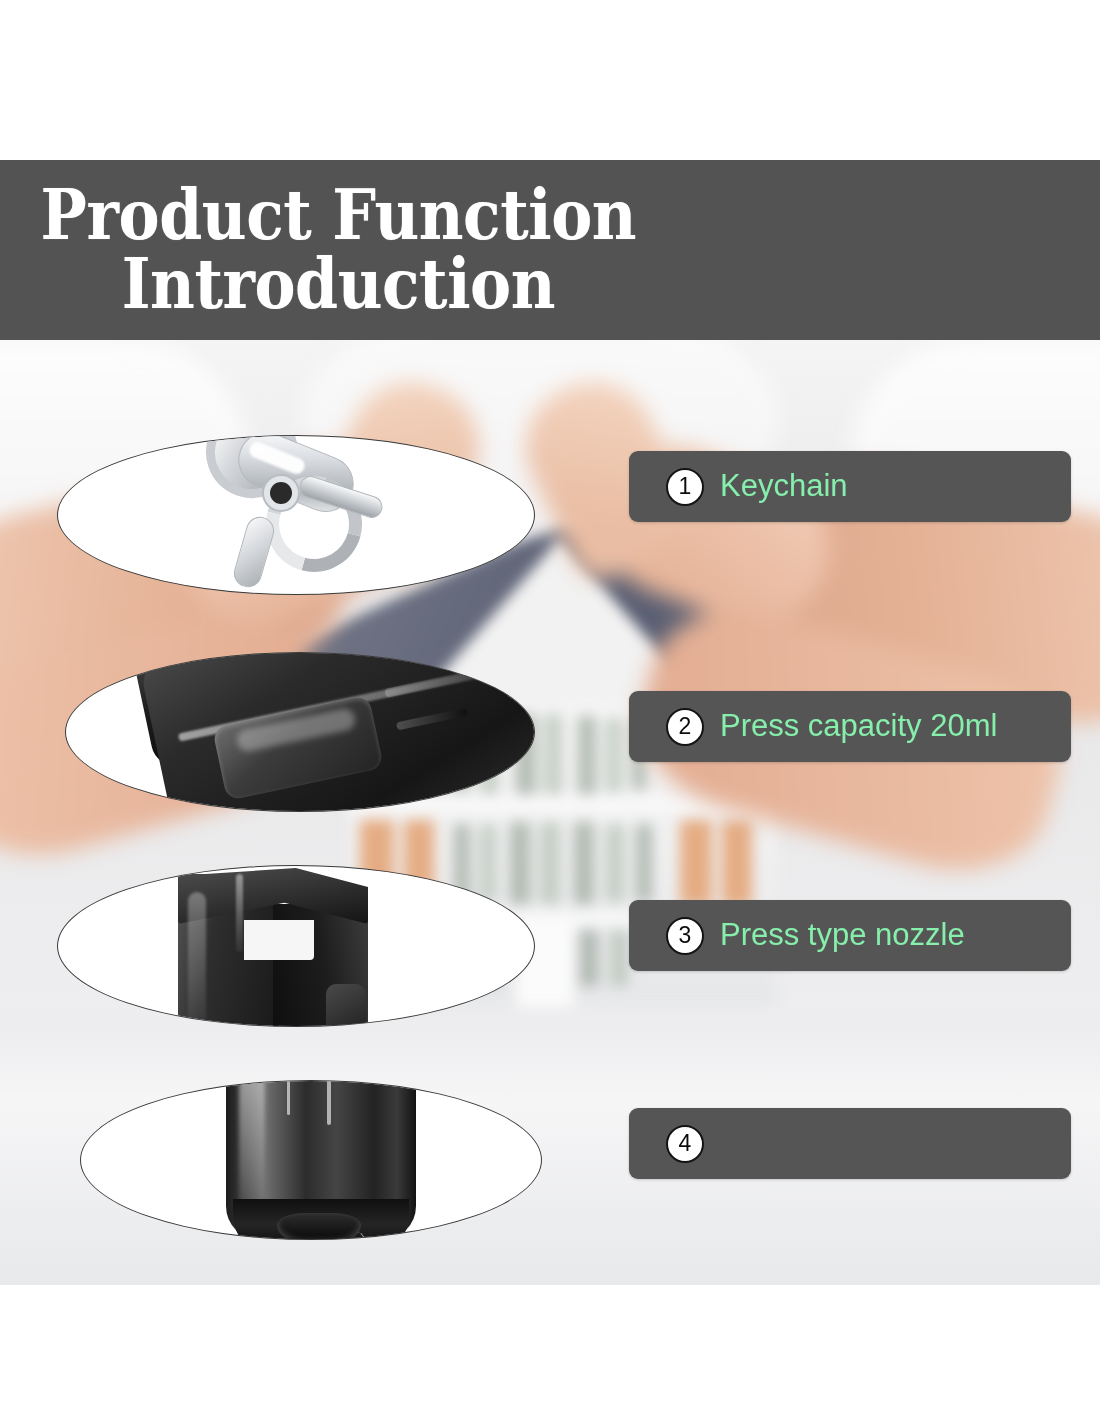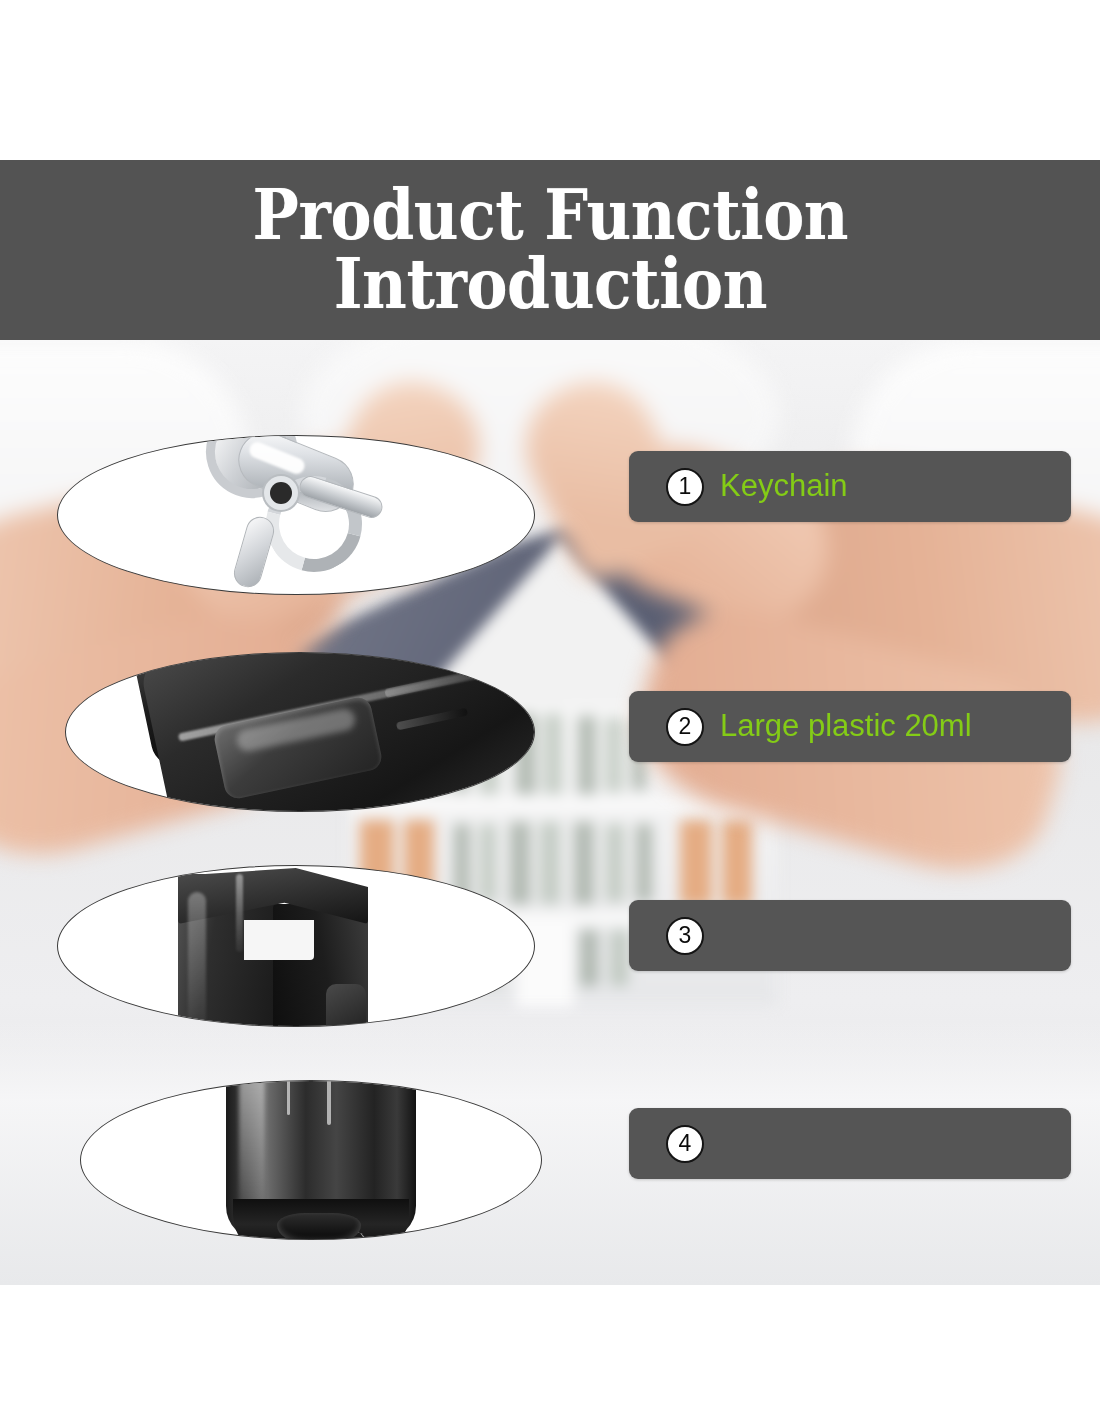--- a/index.html
+++ b/index.html
@@ -17,21 +17,20 @@
   }
 
   
   .header-band {
     position:absolute;
     left:0; top:160px;
     width:1100px; height:180px;
     background:#535353;
     display:flex;
     align-items:center;
-    justify-content:center;
   }
   .header-title {
     font-family:"DejaVu Serif", serif;
     font-weight:bold;
     color:#ffffff;
     font-size:70px;
     line-height:0.98;
     text-align:center;
     letter-spacing:-0.5px;
     transform:scaleX(0.88);
@@ -391,21 +390,21 @@
     color:#0c0c0c;
     font-size:23px;
     line-height:1;
     display:flex;
     align-items:center;
     justify-content:center;
     font-family:"Liberation Sans", sans-serif;
   }
   .feat-label {
     margin-left:16px;
-    color:#84cc16;
+    color:#86efac;
     font-size:31px;
     line-height:1.05;
     white-space:nowrap;
     font-family:"Liberation Sans", sans-serif;
   }
 </style>
 </head>
 <body>
 
 <div id="page">
@@ -523,25 +522,26 @@
       </div>
     </div>
 
     <div class="feat" style="top:111px;">
       <div class="feat-num">1</div>
       <div class="feat-label">Keychain</div>
     </div>
 
     <div class="feat" style="top:351px;">
       <div class="feat-num">2</div>
-      <div class="feat-label">Large plastic 20ml</div>
+      <div class="feat-label">Press capacity 20ml</div>
     </div>
 
     <div class="feat" style="top:560px;">
       <div class="feat-num">3</div>
+      <div class="feat-label">Press type nozzle</div>
     </div>
 
     <div class="feat" style="top:768px;">
       <div class="feat-num">4</div>
     </div>
 
   </div>
 </div>
 
 </body></html>

